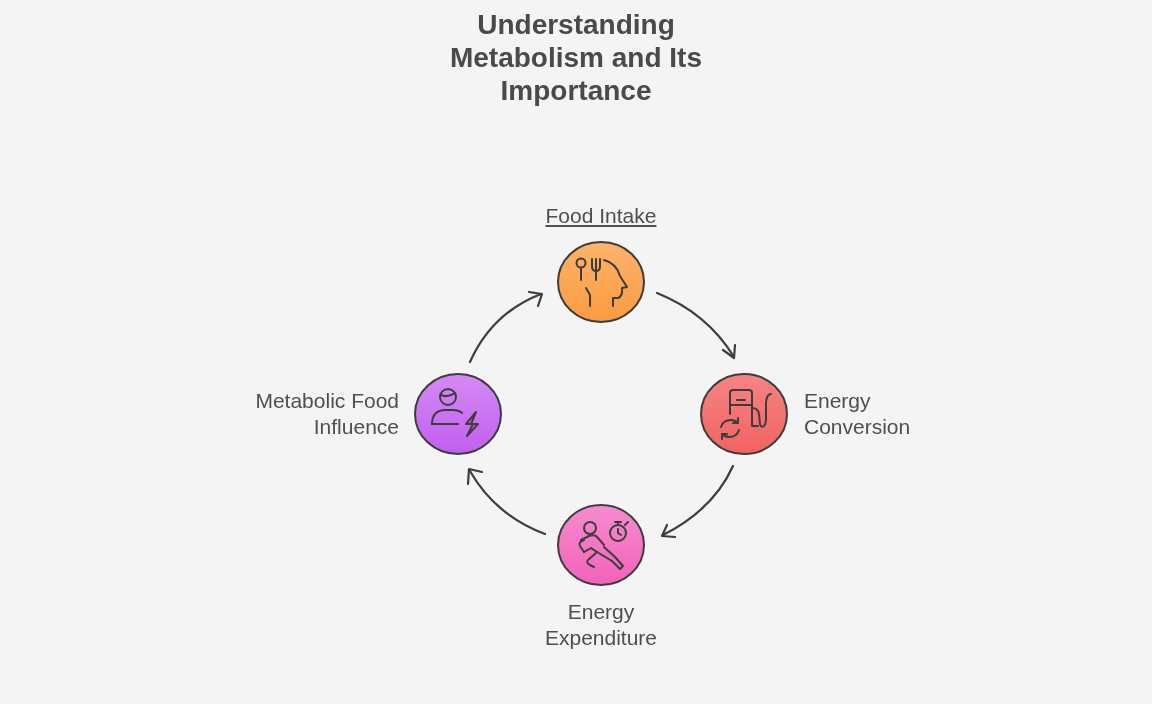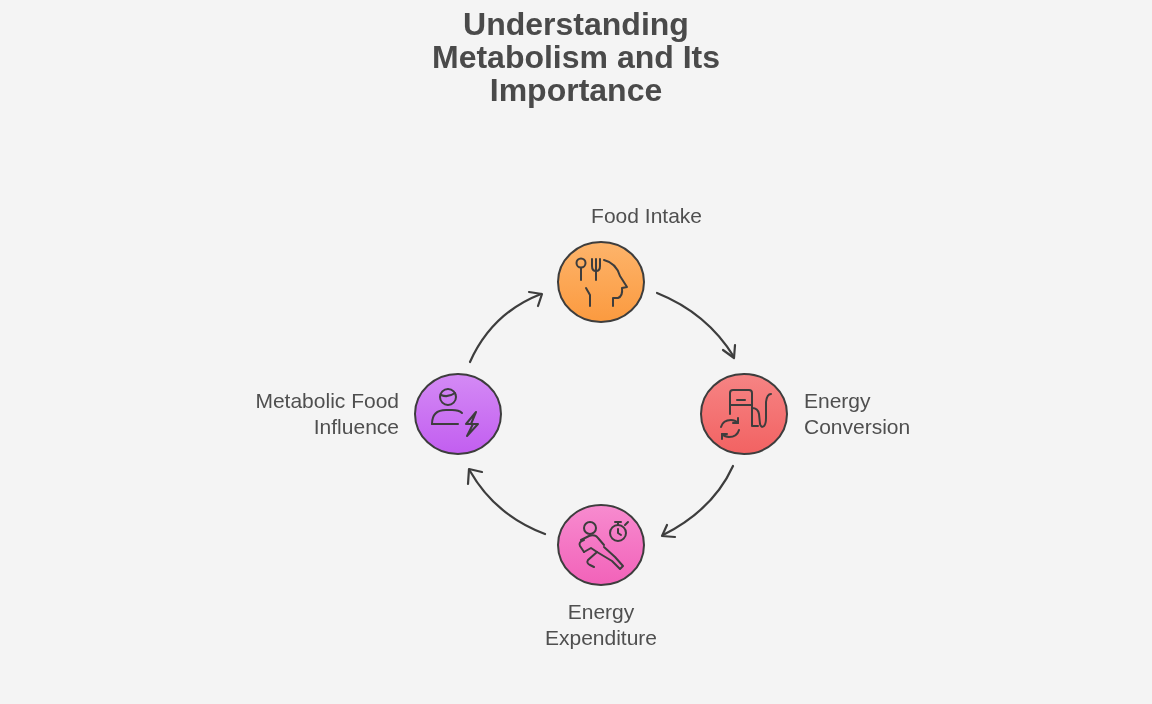--- a/index.html
+++ b/index.html
@@ -14,41 +14,41 @@
       overflow: hidden;
       font-family: "Liberation Sans", "DejaVu Sans", sans-serif;
       color: #4a4a4a;
     }
     .title {
       position: absolute;
       left: 426px;
       top: 8px;
       width: 300px;
       text-align: center;
-      font-size: 32px;
+      font-size: 28px;
       font-weight: bold;
       line-height: 33px;
       color: #4a4a4a;
       white-space: pre-line;
     }
     .diagram {
       position: absolute;
       left: 0;
       top: 0;
       width: 1152px;
       height: 704px;
     }
     .label {
       position: absolute;
       font-size: 21px;
       line-height: 26px;
       color: #4f4f4f;
       white-space: pre-line;
     }
-    .label-top { left: 500px; top: 203px; width: 202px; text-align: right; }
+    .label-top { left: 500px; top: 203px; width: 202px; text-align: center; text-decoration: underline; }
     .label-right { left: 804px; top: 388px; width: 200px; text-align: left; }
     .label-bottom { left: 500px; top: 599px; width: 202px; text-align: center; }
     .label-left { left: 200px; top: 388px; width: 199px; text-align: right; }
   </style>
 </head>
 <body>
 
 <div class="title">Understanding
 Metabolism and Its
 Importance</div>

